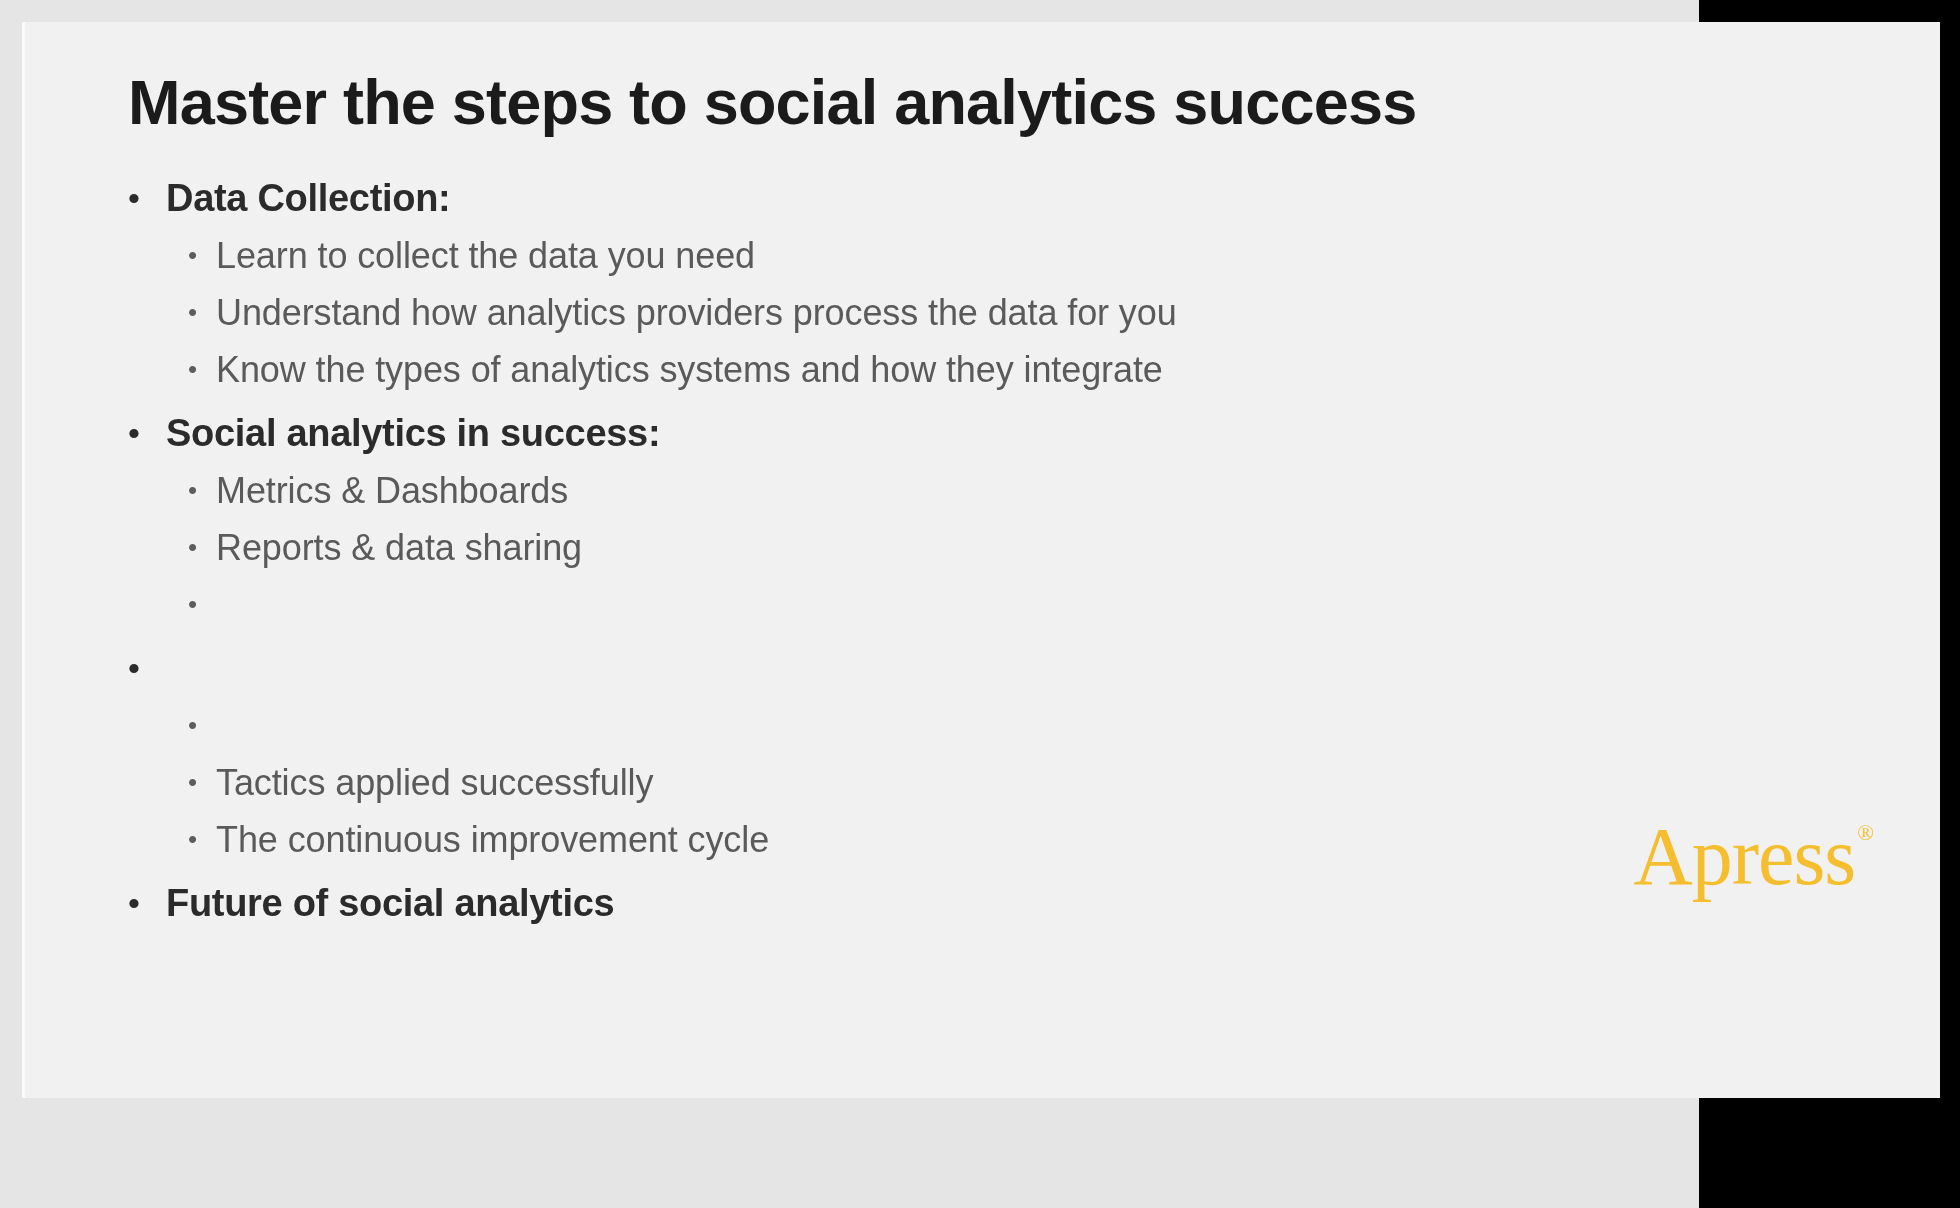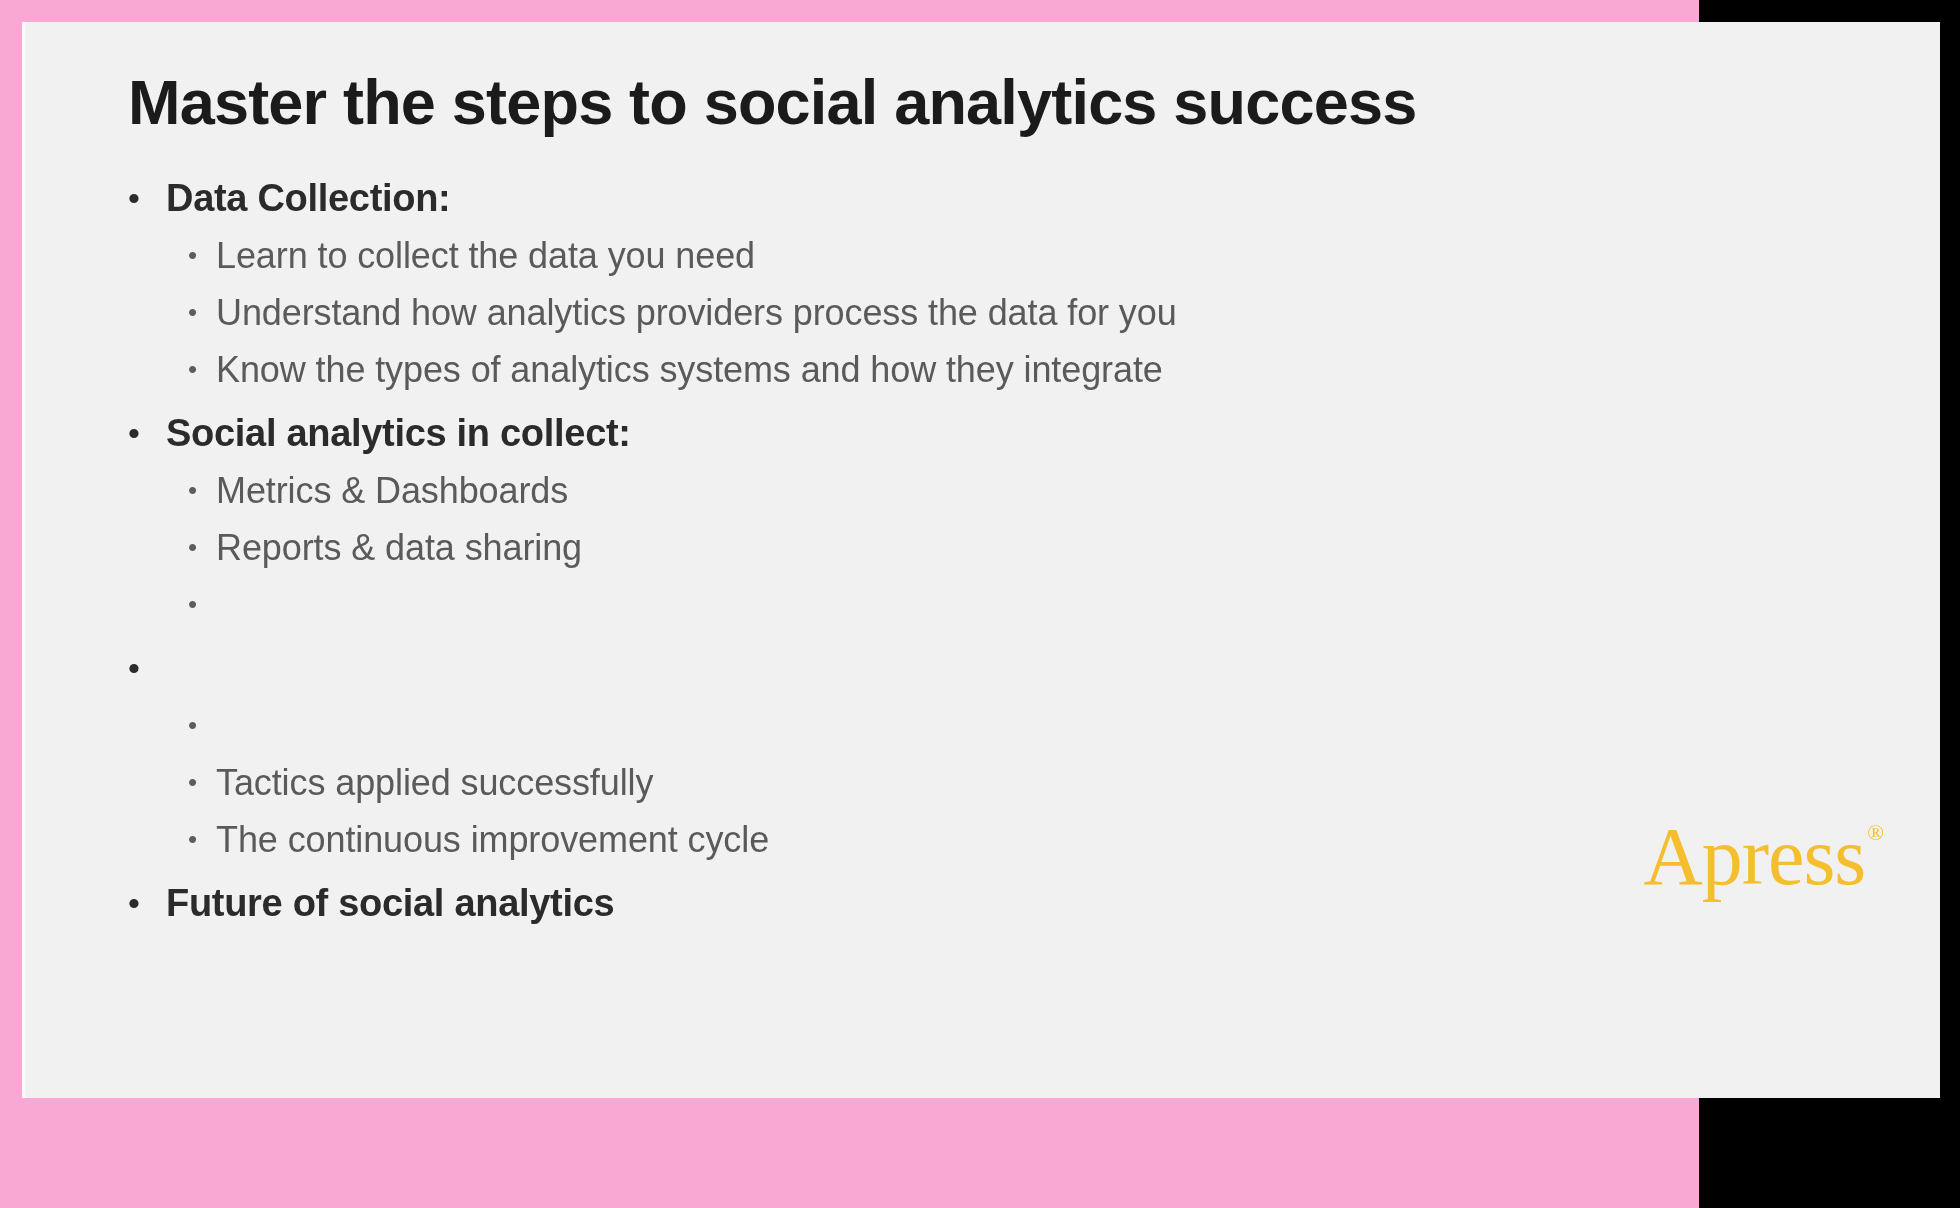--- a/index.html
+++ b/index.html
@@ -13,21 +13,21 @@
     height: 1208px;
     overflow: hidden;
     font-family: "Liberation Sans", "DejaVu Sans", sans-serif;
   }
 
   
   #screen {
     position: relative;
     width: 1699px;
     height: 1208px;
-    background: #f9a8d4;
+    background: #e5e5e5;
   }
 
   
   #slide {
     position: absolute;
     left: 22px;
     top: 22px;
     width: 1918px;
     height: 1076px;
     background: #f1f1f1;
@@ -109,21 +109,21 @@
     line-height: 55px;
     letter-spacing: -0.1px;
     white-space: nowrap;
   }
 
   .lvl1-spacer { height: 14px; }
 
   
   .brand {
     position: absolute;
-    right: 56px;
+    right: 66px;
     bottom: 200px;
     display: flex;
     align-items: flex-start;
     color: #f5be2e;
     font-family: "Liberation Serif", "DejaVu Serif", serif;
     user-select: none;
   }
   .brand-word {
     font-size: 82px;
     line-height: 1;
@@ -159,21 +159,21 @@
             <span class="bullet-mark">•</span>
             <span class="bullet-text">Understand how analytics providers process the data for you</span>
           </div>
           <div class="lvl2">
             <span class="bullet-mark">•</span>
             <span class="bullet-text">Know the types of analytics systems and how they integrate</span>
           </div>
         </div>
         <div class="lvl1">
           <span class="bullet-mark">•</span>
-          <span class="bullet-text">Social analytics in collect:</span>
+          <span class="bullet-text">Social analytics in success:</span>
         </div>
         <div class="lvl2-group">
           <div class="lvl2">
             <span class="bullet-mark">•</span>
             <span class="bullet-text">Metrics &amp; Dashboards</span>
           </div>
           <div class="lvl2">
             <span class="bullet-mark">•</span>
             <span class="bullet-text">Reports &amp; data sharing</span>
           </div>

